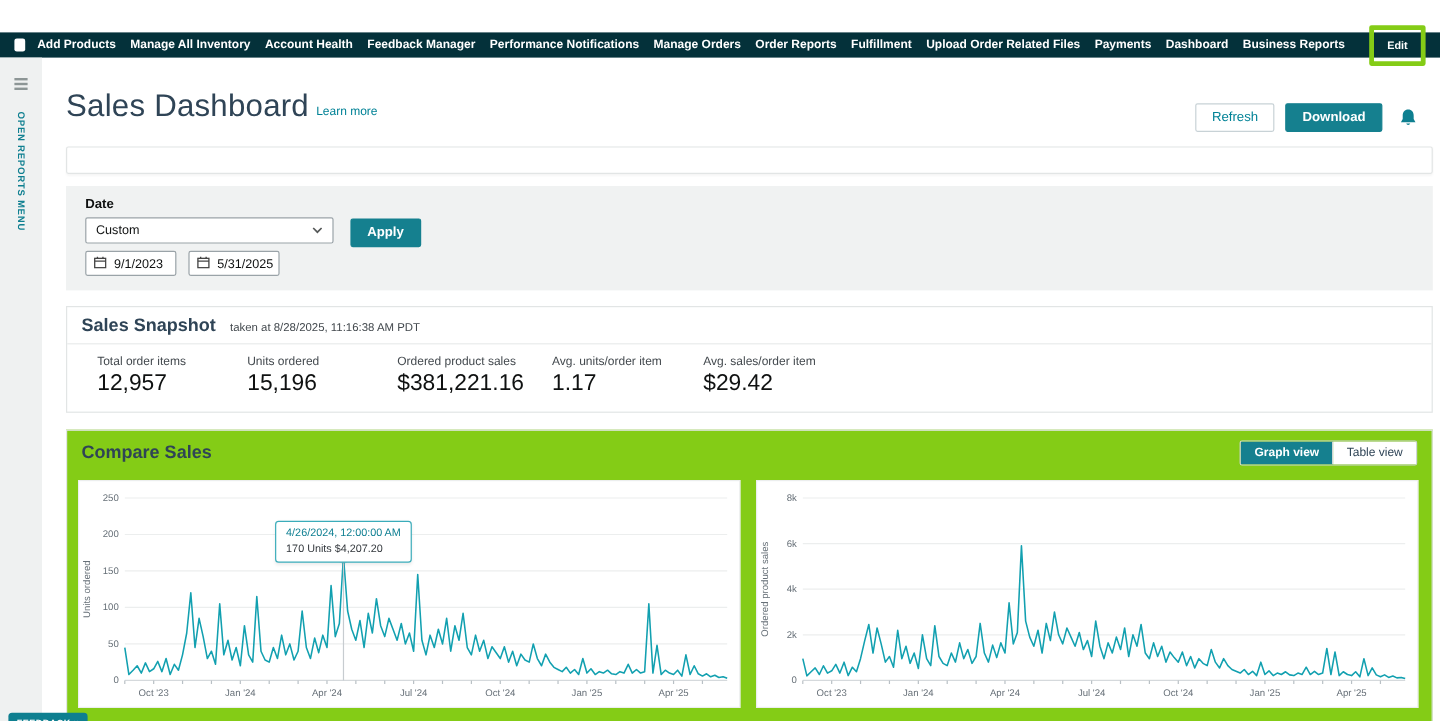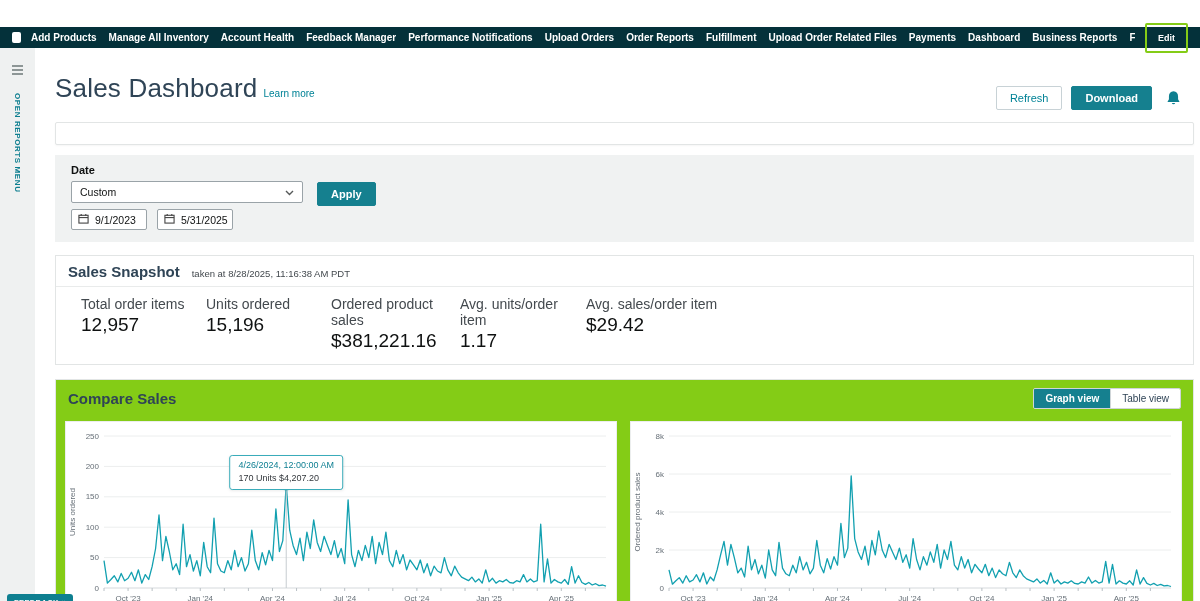--- a/index.html
+++ b/index.html
@@ -15,21 +15,21 @@
     margin-top:27px; height:21px; background:#04313a;
     display:flex; align-items:center; padding:0 12px; gap:10px;
   }
   .nav-logo { width:9px; height:11px; background:#fff; border-radius:2px; flex:0 0 auto; }
   .nav-items { display:flex; gap:12px; flex:1 1 auto; overflow:hidden; }
   .nav-items a {
     color:#fff; font-size:10px; font-weight:bold; white-space:nowrap;
     text-decoration:none; cursor:pointer;
   }
   .edit-btn {
-    background:transparent; border:2px solid #84cc16; color:#fff;
+    background:transparent; border:4px solid #84cc16; color:#fff;
     font-size:9px; font-weight:bold; padding:8px 11px; border-radius:2px; cursor:pointer;
     font-family:inherit;
   }
 
   
   .content-row { display:flex; height:553px; }
   .side-strip {
     width:35px; background:#eff1f1; display:flex; flex-direction:column;
     align-items:center; padding-top:15px; flex:0 0 auto;
   }
@@ -66,36 +66,36 @@
   .filter-panel {
     margin-top:10px; margin-right:2px; background:#f0f2f2;
     padding:9px 16px 12px; display:flex; gap:18px; align-items:flex-start;
   }
   .filter-label { font-size:11px; font-weight:bold; color:#0f1111; display:block; margin-bottom:5px; }
   .select {
     background:#fff; border:1px solid #9aa3a8; border-radius:2px; height:22px;
     display:flex; align-items:center; justify-content:space-between;
     padding:0 8px; font-size:10.5px; color:#0f1111; cursor:pointer;
   }
-  .select-date { width:232px; }
+  .select-date { width:207px; }
   .select-fulfillment { width:125px; }
   .date-row { display:flex; gap:10px; margin-top:6px; }
   .date-input {
     background:#fff; border:1px solid #9aa3a8; border-radius:2px; height:21px; width:76px;
     display:flex; align-items:center; gap:6px; padding:0 6px; font-size:10.5px; cursor:text;
   }
   .apply-btn { margin-top:18px; margin-left:-4px; }
 
   
   .snapshot-panel { margin-top:13px; margin-right:2px; border:1px solid #e2e5e5; background:#fff; }
   .snapshot-header { display:flex; align-items:baseline; gap:12px; padding:7px 12px 6px; border-bottom:1px solid #e9ebeb; }
   .snapshot-header h2 { font-size:15px; font-weight:600; color:#2f4456; margin:0; }
   .taken-at { font-size:9.5px; color:#43494e; }
   .metrics-row { display:flex; padding:9px 12px 12px 25px; }
-  .metric-label { font-size:14px; color:#43494e; }
+  .metric-label { font-size:10px; color:#43494e; }
   .metric-value { font-size:19px; color:#0f1111; margin-top:2px; }
   .metric:nth-child(1){ width:125px; } .metric:nth-child(2){ width:125px; }
   .metric:nth-child(3){ width:129px; } .metric:nth-child(4){ width:126px; }
 
   
   .compare-sales-panel { margin-top:14px; margin-right:2px; border:1px solid #e2e5e5; background:#84cc16; }
   .cs-header { display:flex; align-items:center; padding:8px 12px 6px; }
   .cs-header h2 { font-size:15px; font-weight:600; color:#2f4456; margin:0; }
   .view-toggle { margin-left:auto; display:flex; border:1px solid #cfd5d8; border-radius:2px; overflow:hidden; }
   .toggle {
@@ -129,21 +129,21 @@
 <div class="page">
 
   <div class="topnav">
     <div class="nav-logo"></div>
     <nav class="nav-items">
       <a>Add Products</a>
       <a>Manage All Inventory</a>
       <a>Account Health</a>
       <a>Feedback Manager</a>
       <a>Performance Notifications</a>
-      <a>Upload Orders</a>
+      <a>Manage Orders</a>
       <a>Order Reports</a>
       <a>Fulfillment</a>
       <a>Upload Order Related Files</a>
       <a>Payments</a>
       <a>Dashboard</a>
       <a>Business Reports</a>
       <a>FBA Inventory</a>
     </nav>
     <button class="edit-btn">Edit</button>
   </div>

